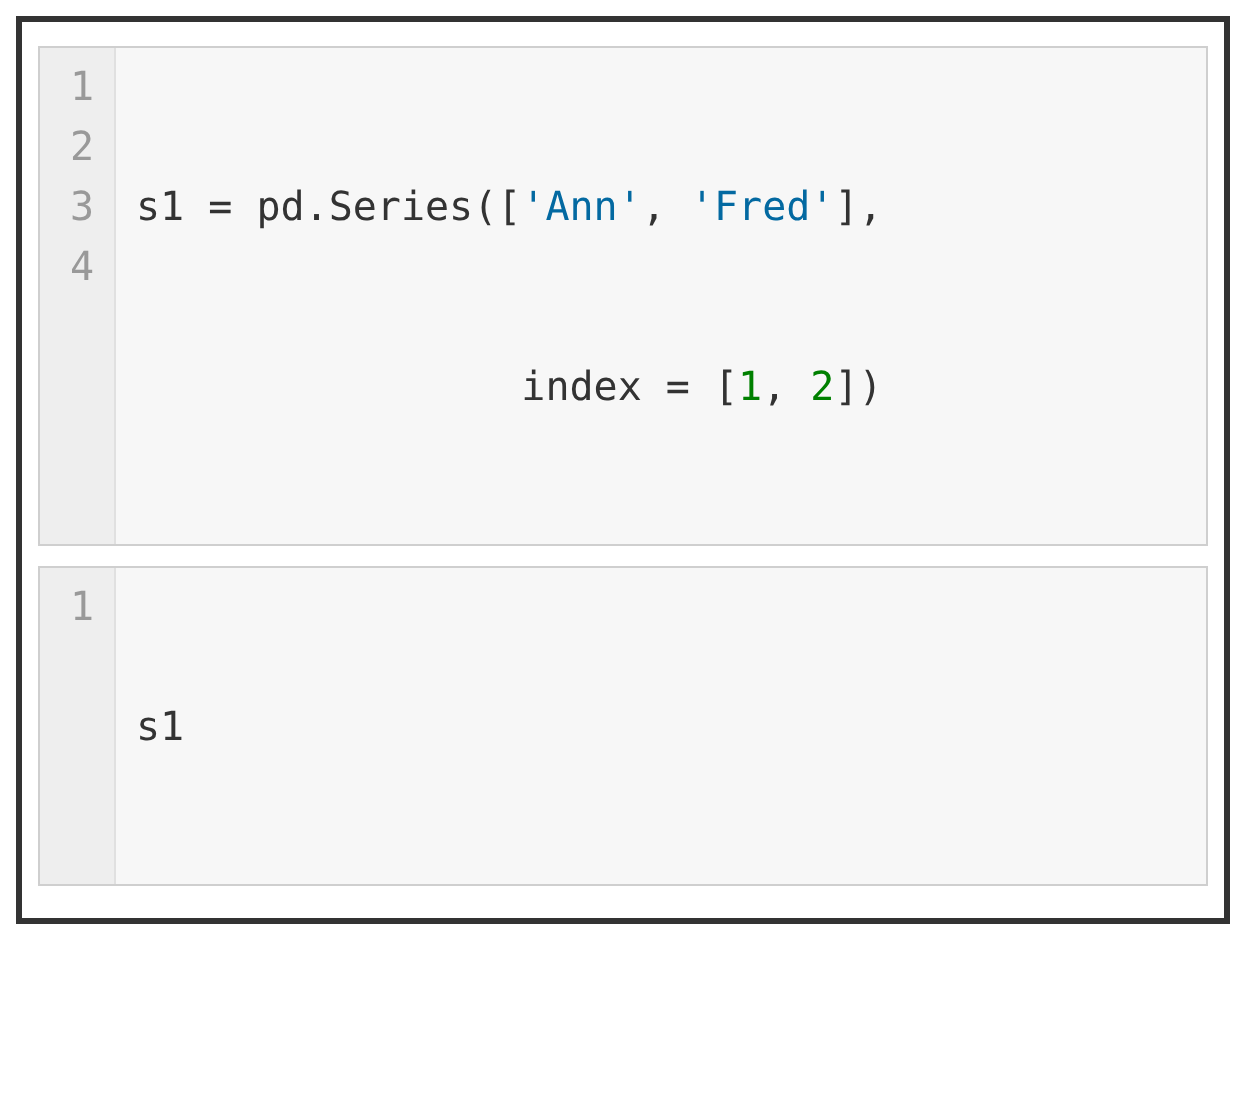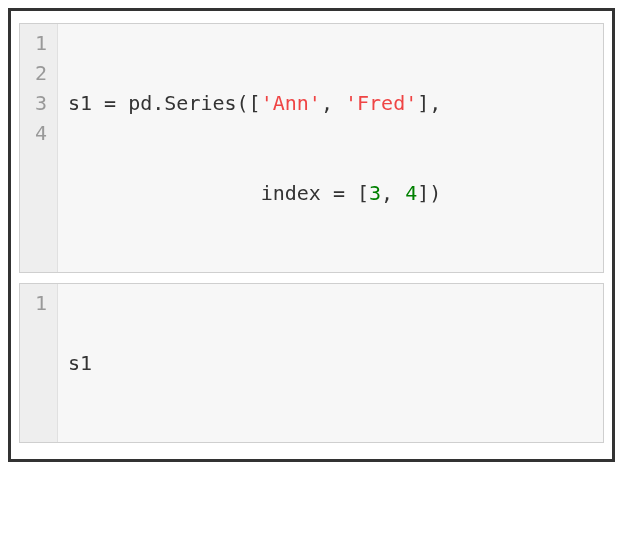--- a/index.html
+++ b/index.html
@@ -36,39 +36,39 @@
     user-select: none;
     min-width: 38px;
   }
   .gutter div { height: 30px; }
   .code {
     padding: 4px 10px;
     white-space: pre;
     color: #333;
   }
   .code .line { height: 30px; }
-  .tok-str { color: #ef4444; } 
+  .tok-str { color: #0369a1; } 
   .tok-num { color: #008000; }
 </style>
 </head>
 <body>
 
 <div class="notebook">
 
   <div class="cell">
     <div class="code-area">
       <div class="gutter">
         <div>1</div>
         <div>2</div>
         <div>3</div>
         <div>4</div>
       </div>
       <div class="code">
         <div class="line"><span>s1 = pd.Series([</span><span class="tok-str">'Ann'</span><span>, </span><span class="tok-str">'Fred'</span><span>],</span></div>
-        <div class="line"><span>                index = [</span><span class="tok-num">3</span><span>, </span><span class="tok-num">4</span><span>])</span></div>
+        <div class="line"><span>                index = [</span><span class="tok-num">1</span><span>, </span><span class="tok-num">2</span><span>])</span></div>
       </div>
     </div>
   </div>
 
   <div class="cell">
     <div class="code-area">
       <div class="gutter">
         <div>1</div>
       </div>
       <div class="code">

